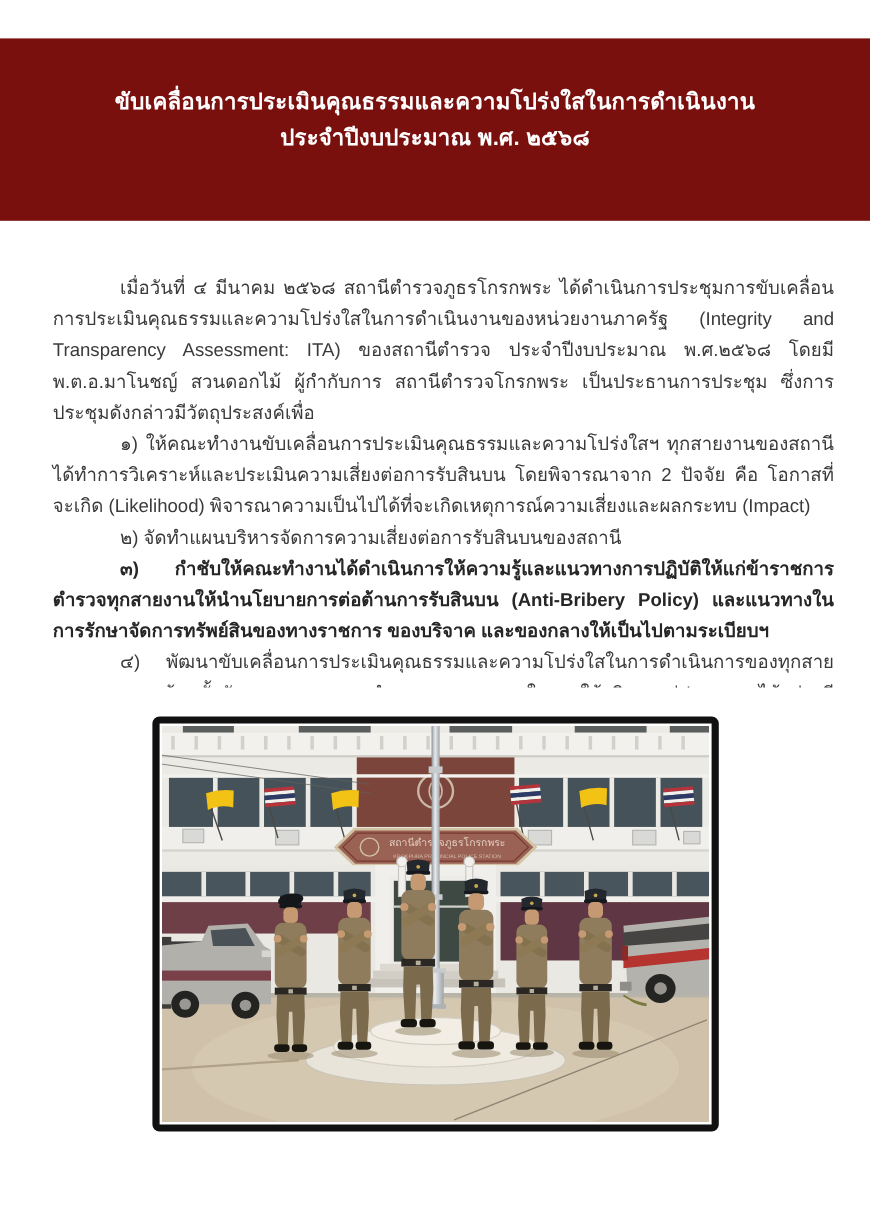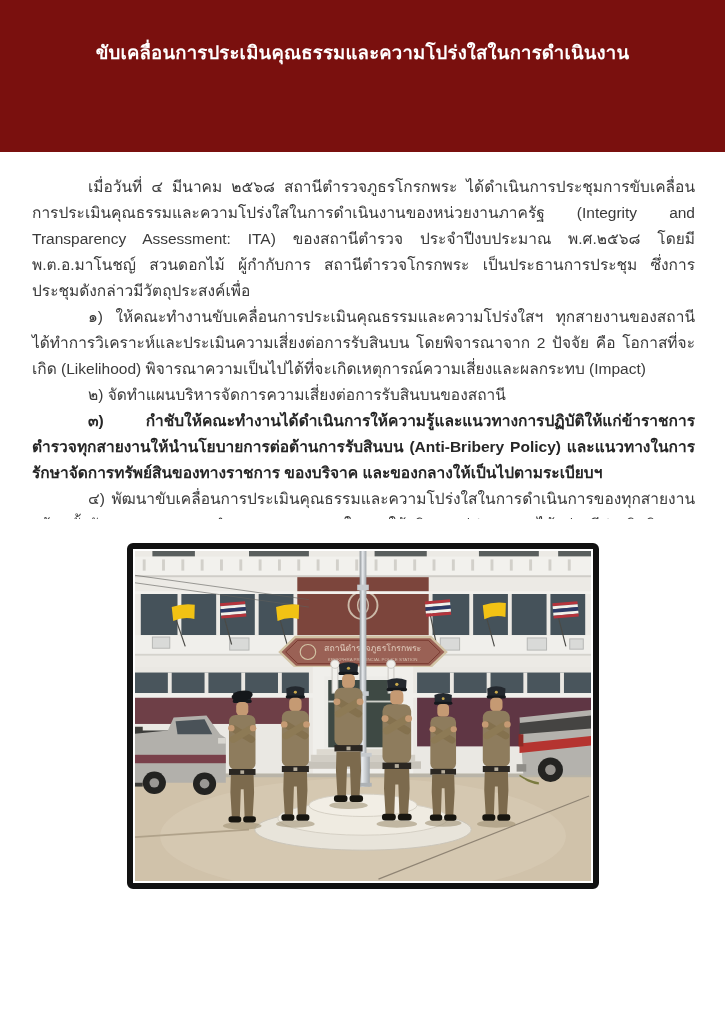--- a/index.html
+++ b/index.html
@@ -2,47 +2,48 @@
 <html><head>
 <meta charset="utf-8">
 <style>
   html,body{margin:0;padding:0;background:#ffffff;}
   .page{
     width:725px;height:1024px;position:relative;background:#ffffff;
     font-family:"Liberation Sans","DejaVu Sans",sans-serif;overflow:hidden;
   }
   .header{
     width:725px;height:152px;background:#7a100e;color:#ffffff;
-    box-sizing:border-box;padding-top:38px;text-align:center;
+    box-sizing:border-box;padding-top:38px;text-align:center;margin-top:32px;
   }
   .header .line{
     font-size:18.5px;font-weight:700;line-height:30px;letter-spacing:.2px;
   }
   .content{
-    box-sizing:border-box;margin-top:22px;padding:0 30px 0 32px;
+    box-sizing:border-box;margin-top:44px;padding:0 30px 0 44px;
     height:345px;overflow:hidden;
   }
   .content p{
     margin:0;text-indent:56px;font-size:15.5px;line-height:26px;
     color:#3a3a3a;text-align:justify;
   }
   .content p.bold{font-weight:700;color:#262626;}
   .photo-wrap{
     width:456px;margin:24px auto 0;background:#ffffff;
     border:6px solid #111111;border-radius:6px;padding:2px;
   }
   .photo-wrap svg{display:block;}
 </style>
 </head>
 <body>
 
 <div class="page">
 
   <div class="header">
     <div class="line">ขับเคลื่อนการประเมินคุณธรรมและความโปร่งใสในการดำเนินงาน</div>
+    <div class="line">ประจำปีงบประมาณ พ.ศ. ๒๕๖๘</div>
   </div>
 
   <div class="content">
     <p>เมื่อวันที่ ๔ มีนาคม ๒๕๖๘  สถานีตำรวจภูธรโกรกพระ ได้ดำเนินการประชุมการขับเคลื่อนการประเมินคุณธรรมและความโปร่งใสในการดำเนินงานของหน่วยงานภาครัฐ (Integrity and Transparency Assessment: ITA) ของสถานีตำรวจ ประจำปีงบประมาณ พ.ศ.๒๕๖๘  โดยมี พ.ต.อ.มาโนชญ์ สวนดอกไม้ ผู้กำกับการ สถานีตำรวจโกรกพระ เป็นประธานการประชุม ซึ่งการประชุมดังกล่าวมีวัตถุประสงค์เพื่อ</p>
     <p>๑) ให้คณะทำงานขับเคลื่อนการประเมินคุณธรรมและความโปร่งใสฯ ทุกสายงานของสถานี ได้ทำการวิเคราะห์และประเมินความเสี่ยงต่อการรับสินบน โดยพิจารณาจาก 2 ปัจจัย คือ โอกาสที่จะเกิด (Likelihood) พิจารณาความเป็นไปได้ที่จะเกิดเหตุการณ์ความเสี่ยงและผลกระทบ (Impact)</p>
     <p>๒) จัดทำแผนบริหารจัดการความเสี่ยงต่อการรับสินบนของสถานี</p>
     <p class="bold">๓) กำชับให้คณะทำงานได้ดำเนินการให้ความรู้และแนวทางการปฏิบัติให้แก่ข้าราชการตำรวจทุกสายงานให้นำนโยบายการต่อต้านการรับสินบน (Anti-Bribery Policy) และแนวทางในการรักษาจัดการทรัพย์สินของทางราชการ ของบริจาค และของกลางให้เป็นไปตามระเบียบฯ</p>
     <p>๔) พัฒนาขับเคลื่อนการประเมินคุณธรรมและความโปร่งใสในการดำเนินการของทุกสายงาน พร้อมทั้งพัฒนาแนวทางการอำนวยความสะดวกในการให้บริการแก่ประชาชนได้อย่างมีประสิทธิภาพ</p>
   </div>
 

